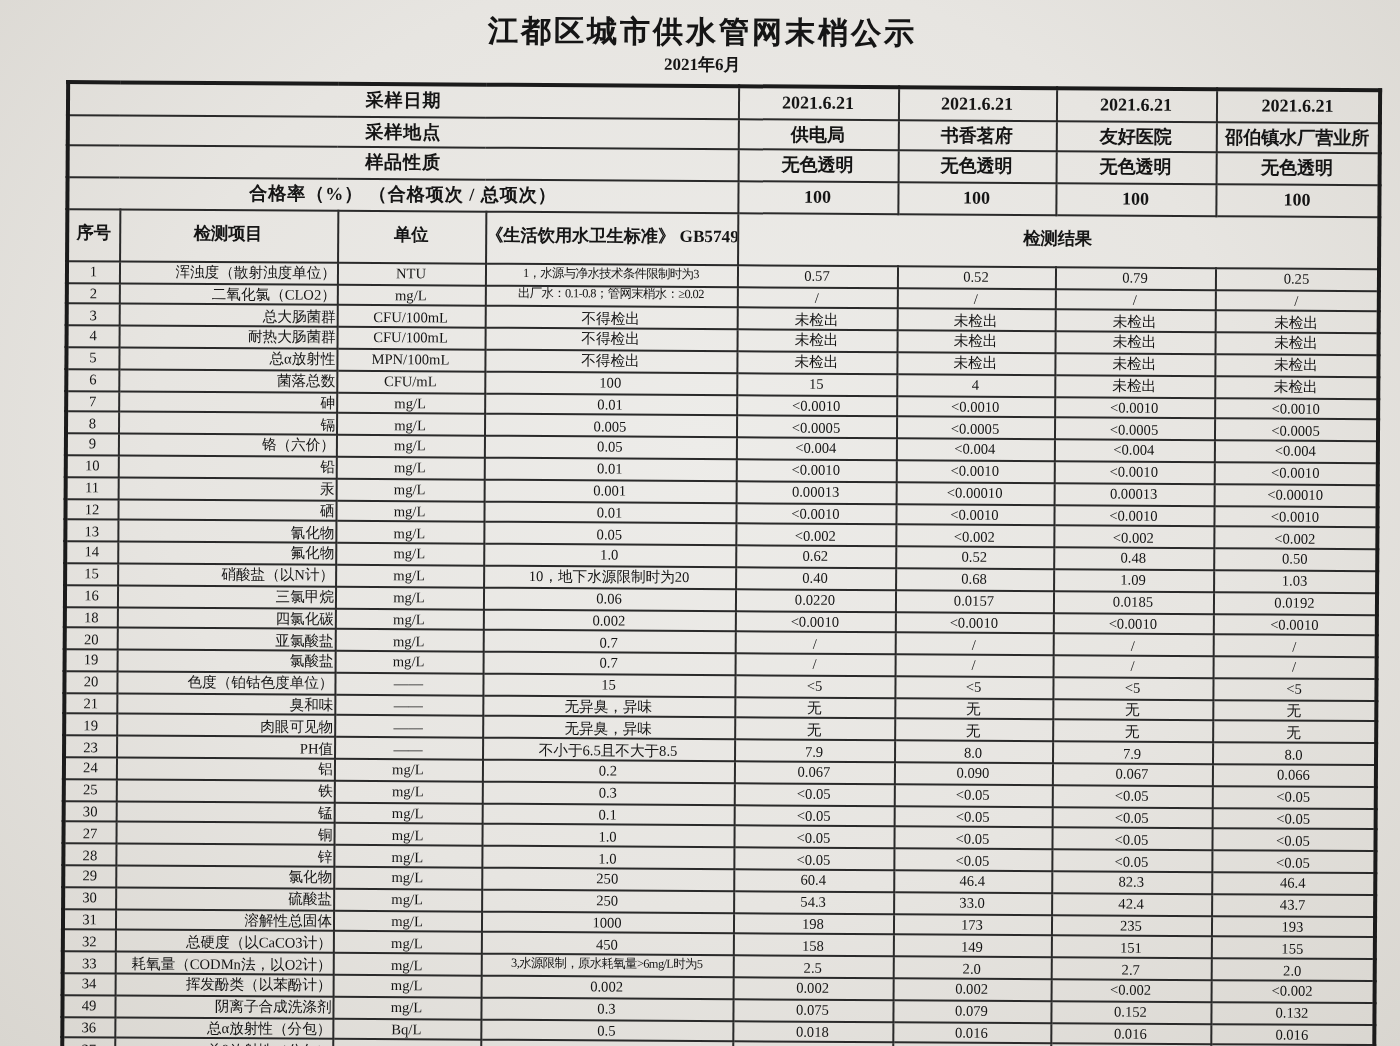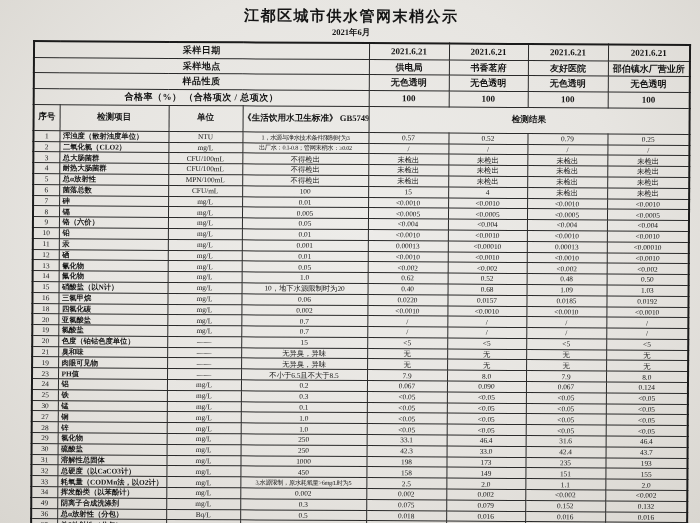--- a/index.html
+++ b/index.html
@@ -21,21 +21,21 @@
     border:2px solid #1b1b1b;
   }
   td,th{
     border:1px solid #2a2a2a;overflow:hidden;white-space:nowrap;
     text-align:center;vertical-align:middle;padding:0;font-weight:normal;
   }
   .info-row td{height:14.7px;font-size:9px;font-weight:600;}
   .info-row .info-label{letter-spacing:0.5px;}
   .head-row th{height:25px;font-size:8.6px;font-weight:600;}
   .data-row td{height:9.8px;font-size:7.3px;line-height:1;}
-  .item-cell{text-align:left;padding-left:3px !important;font-weight:bold;}
+  .item-cell{text-align:right;padding-left:3px !important;}
   .tight{font-size:6.2px !important;letter-spacing:-0.3px;}
 </style>
 </head>
 <body>
 
 <div class="sheet">
   <div class="title">江都区城市供水管网末梢公示</div>
   <div class="subtitle">2021年6月</div>
 
   <table>
@@ -320,21 +320,21 @@
           <td class="val-cell">8.0</td>
         </tr>
         <tr class="data-row">
           <td class="seq-cell">24</td>
           <td class="item-cell">铝</td>
           <td class="unit-cell">mg/L</td>
           <td class="std-cell">0.2</td>
           <td class="val-cell">0.067</td>
           <td class="val-cell">0.090</td>
           <td class="val-cell">0.067</td>
-          <td class="val-cell">0.124</td>
+          <td class="val-cell">0.066</td>
         </tr>
         <tr class="data-row">
           <td class="seq-cell">25</td>
           <td class="item-cell">铁</td>
           <td class="unit-cell">mg/L</td>
           <td class="std-cell">0.3</td>
           <td class="val-cell">&lt;0.05</td>
           <td class="val-cell">&lt;0.05</td>
           <td class="val-cell">&lt;0.05</td>
           <td class="val-cell">&lt;0.05</td>
@@ -367,31 +367,31 @@
           <td class="val-cell">&lt;0.05</td>
           <td class="val-cell">&lt;0.05</td>
           <td class="val-cell">&lt;0.05</td>
           <td class="val-cell">&lt;0.05</td>
         </tr>
         <tr class="data-row">
           <td class="seq-cell">29</td>
           <td class="item-cell">氯化物</td>
           <td class="unit-cell">mg/L</td>
           <td class="std-cell">250</td>
-          <td class="val-cell">33.1</td>
+          <td class="val-cell">60.4</td>
           <td class="val-cell">46.4</td>
-          <td class="val-cell">31.6</td>
+          <td class="val-cell">82.3</td>
           <td class="val-cell">46.4</td>
         </tr>
         <tr class="data-row">
           <td class="seq-cell">30</td>
           <td class="item-cell">硫酸盐</td>
           <td class="unit-cell">mg/L</td>
           <td class="std-cell">250</td>
-          <td class="val-cell">42.3</td>
+          <td class="val-cell">54.3</td>
           <td class="val-cell">33.0</td>
           <td class="val-cell">42.4</td>
           <td class="val-cell">43.7</td>
         </tr>
         <tr class="data-row">
           <td class="seq-cell">31</td>
           <td class="item-cell">溶解性总固体</td>
           <td class="unit-cell">mg/L</td>
           <td class="std-cell">1000</td>
           <td class="val-cell">198</td>
@@ -409,21 +409,21 @@
           <td class="val-cell">151</td>
           <td class="val-cell">155</td>
         </tr>
         <tr class="data-row">
           <td class="seq-cell">33</td>
           <td class="item-cell">耗氧量（CODMn法，以O2计）</td>
           <td class="unit-cell">mg/L</td>
           <td class="std-cell tight">3,水源限制，原水耗氧量&gt;6mg/L时为5</td>
           <td class="val-cell">2.5</td>
           <td class="val-cell">2.0</td>
-          <td class="val-cell">1.1</td>
+          <td class="val-cell">2.7</td>
           <td class="val-cell">2.0</td>
         </tr>
         <tr class="data-row">
           <td class="seq-cell">34</td>
           <td class="item-cell">挥发酚类（以苯酚计）</td>
           <td class="unit-cell">mg/L</td>
           <td class="std-cell">0.002</td>
           <td class="val-cell">0.002</td>
           <td class="val-cell">0.002</td>
           <td class="val-cell">&lt;0.002</td>

